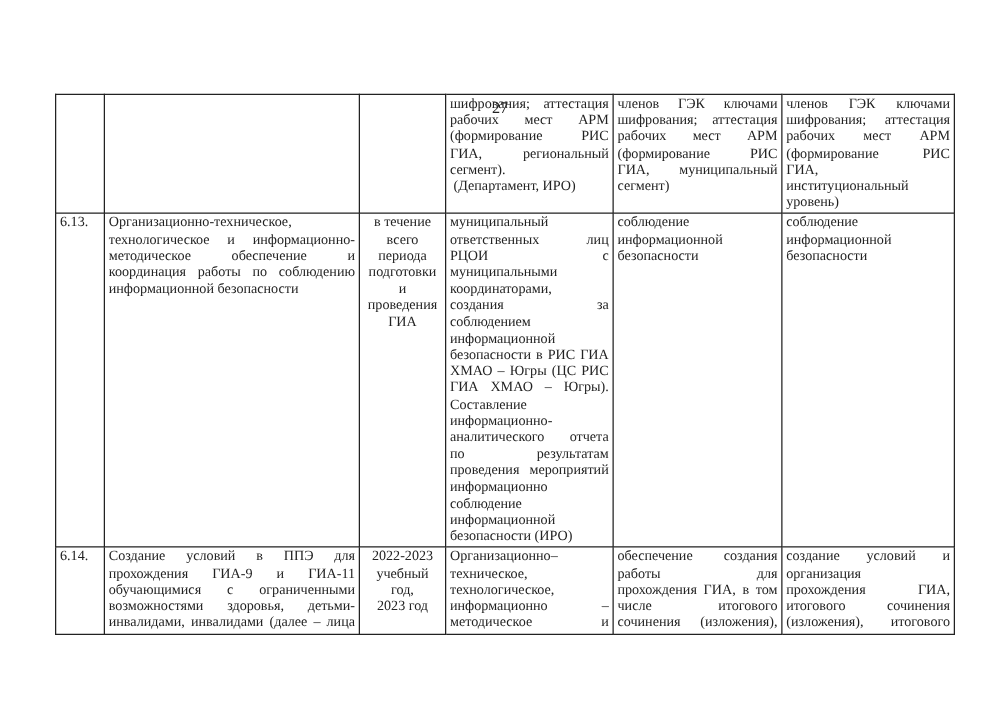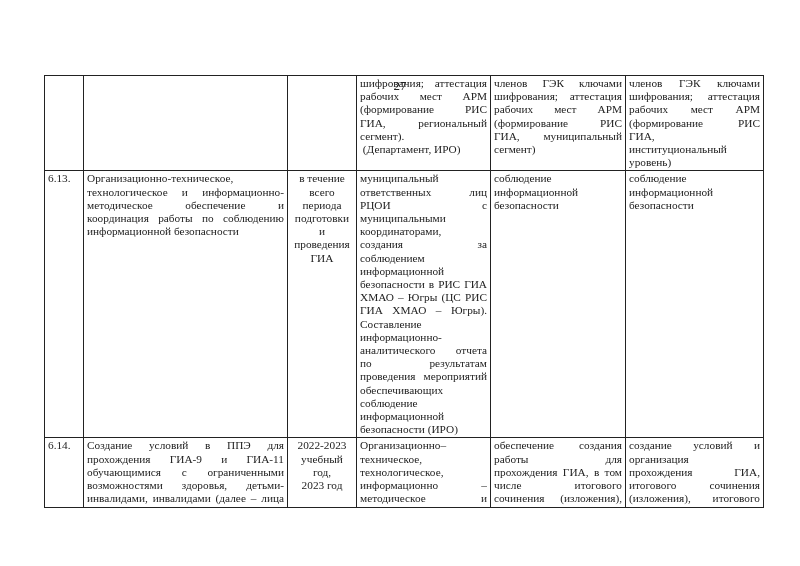--- a/index.html
+++ b/index.html
@@ -85,21 +85,21 @@
       <span class="line">соблюдением</span>
       <span class="line">информационной</span>
       <span class="line just">безопасности в РИС ГИА</span>
       <span class="line just">ХМАО – Югры (ЦС РИС</span>
       <span class="line just">ГИА ХМАО – Югры).</span>
       <span class="line">Составление</span>
       <span class="line">информационно-</span>
       <span class="line just">аналитического отчета</span>
       <span class="line just">по результатам</span>
       <span class="line just">проведения мероприятий</span>
-      <span class="line">обеспечивающих</span>
+      <span class="line">информационно</span>
       <span class="line">соблюдение</span>
       <span class="line">информационной</span>
       <span class="line">безопасности (ИРО)</span>
     </td>
     <td class="c-res1">
       <span class="line">соблюдение</span>
       <span class="line">информационной</span>
       <span class="line">безопасности</span>
     </td>
     <td class="c-res2">

